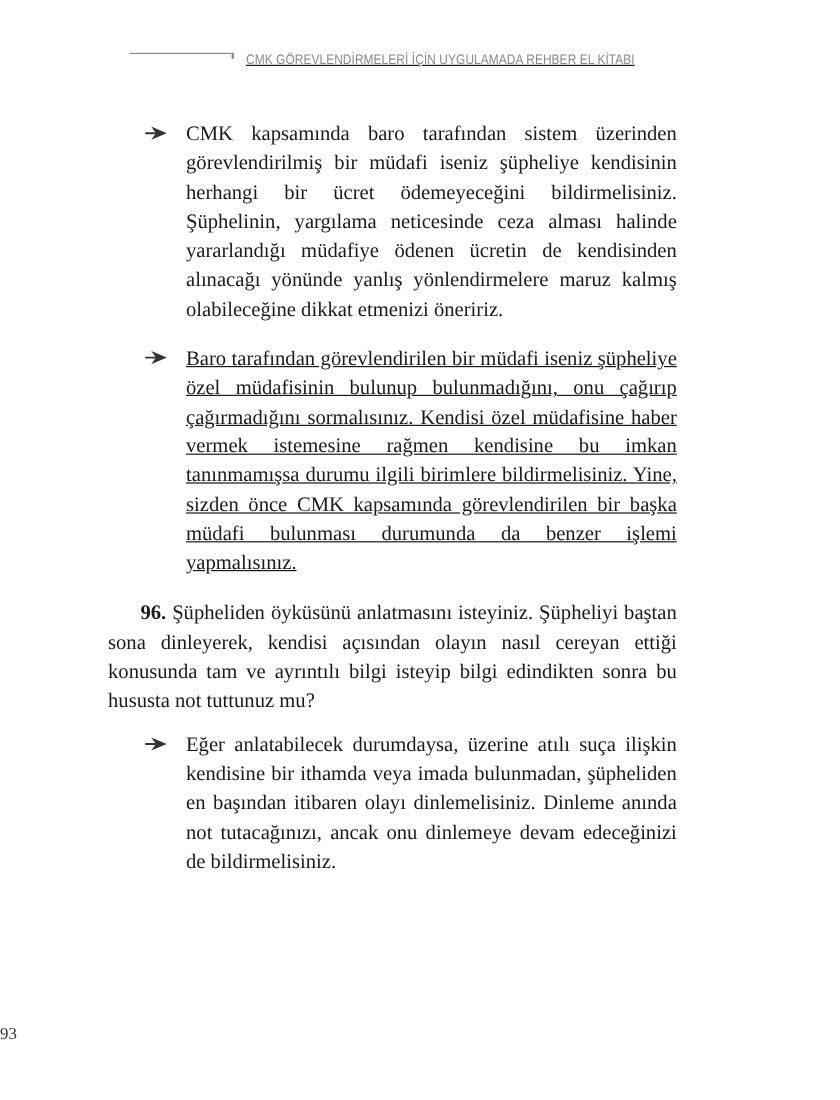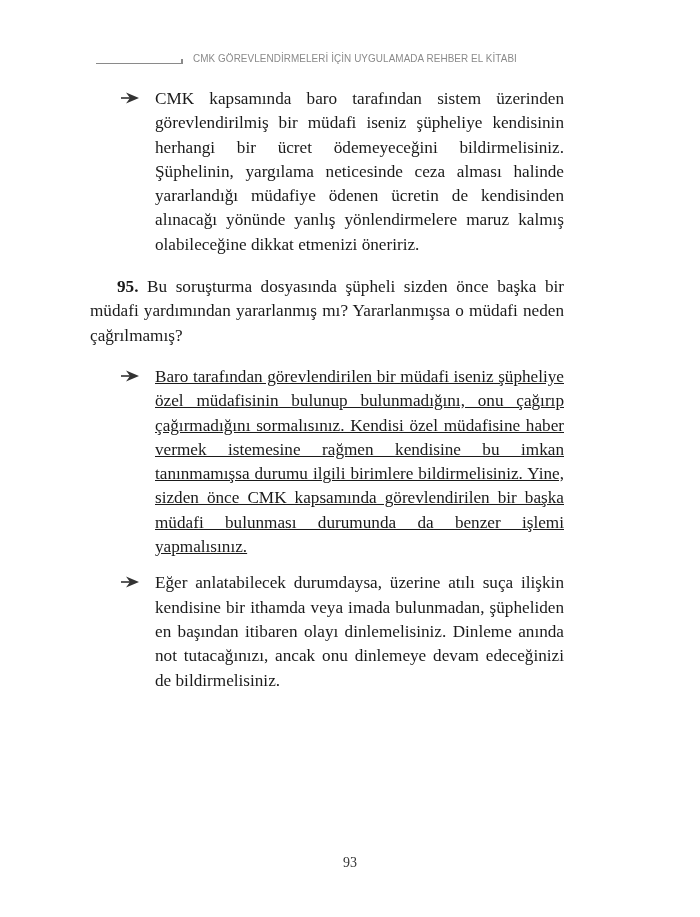--- a/index.html
+++ b/index.html
@@ -11,25 +11,26 @@
     width: 700px;
     height: 917px;
     position: relative;
     overflow: hidden;
     font-family: "Liberation Serif", serif;
     color: #1a1a1a;
   }
   .header {
     position: absolute;
     top: 44px;
-    left: 96px;
+    left: 108px;
     width: 474px;
     height: 20px;
     display: flex;
-    align-items: flex-end;
+    align-items: flex-start;
+    text-decoration: underline;
   }
   .header-rule {
     width: 153px;
     height: 1px;
     background: #8a8a8a;
   }
   .header-square {
     width: 5px;
     height: 5px;
     background: #8a8a8a;
@@ -67,31 +68,30 @@
   }
   .question {
     font-size: 17.2px;
     line-height: 24.3px;
     text-align: justify;
     text-indent: 27px;
   }
   .question .qnum {
     font-weight: bold;
   }
-  .b1 { margin-top: 3px; }
+  .b1 { margin-top: 16px; }
   .q95 { margin-top: 18px; }
   .b2 { margin-top: 17px; text-decoration: underline; }
   .q96 { margin-top: 18px; }
   .b3 { margin-top: 12px; }
   .page-number {
     position: absolute;
     top: 855px;
     left: 0;
     width: 700px;
-    text-align: center;
     font-size: 14px;
     color: #333;
   }
 </style>
 </head>
 <body>
 
 <div class="header">
   <div class="header-rule"></div>
   <div class="header-square"></div>
@@ -101,32 +101,32 @@
 <div class="content">
 
   <div class="bullet b1">
     <svg class="arrow" viewBox="0 0 20 14">
       <line x1="1" y1="7" x2="12" y2="7" stroke="#333" stroke-width="1.6"></line>
       <path d="M6 1.5 L19 7 L6 12.5 L10 7 Z" fill="#333"></path>
     </svg>
     <span>CMK kapsamında baro tarafından sistem üzerinden görevlendirilmiş bir müdafi iseniz şüpheliye kendisi­nin herhangi bir ücret ödemeyeceğini bildirmelisiniz. Şüphelinin, yargılama neticesinde ceza alması halinde yararlandığı müdafiye ödenen ücretin de kendisinden alınacağı yönünde yanlış yönlendirmelere maruz kal­mış olabileceğine dikkat etmenizi öneririz.</span>
   </div>
 
-  <p class="question q95" style="margin-bottom:0;">
-    <span class="qnum">95.</span><span> Bu soruşturma dosyasında şüpheli sizden önce başka bir müdafi yardımından yararlanmış mı? Yararlanmışsa o mü­dafi neden çağrılmamış?</span>
-  </p>
 
   <div class="bullet b2">
     <svg class="arrow" viewBox="0 0 20 14">
       <line x1="1" y1="7" x2="12" y2="7" stroke="#333" stroke-width="1.6"></line>
       <path d="M6 1.5 L19 7 L6 12.5 L10 7 Z" fill="#333"></path>
     </svg>
     <span>Baro tarafından görevlendirilen bir müdafi iseniz şüp­heliye özel müdafisinin bulunup bulunmadığını, onu çağırıp çağırmadığını sormalısınız. Kendisi özel mü­dafisine haber vermek istemesine rağmen kendisine bu imkan tanınmamışsa durumu ilgili birimlere bildir­melisiniz. Yine, sizden önce CMK kapsamında görev­lendirilen bir başka müdafi bulunması durumunda da benzer işlemi yapmalısınız.</span>
   </div>
 
+  <p class="question q96" style="margin-bottom:0;">
+    <span class="qnum">96.</span><span> Şüpheliden öyküsünü anlatmasını isteyiniz. Şüpheliyi baştan sona dinleyerek, kendisi açısından olayın nasıl cereyan ettiği konusunda tam ve ayrıntılı bilgi isteyip bilgi edindikten sonra bu hususta not tuttunuz mu?</span>
+  </p>
 
   <div class="bullet b3">
     <svg class="arrow" viewBox="0 0 20 14">
       <line x1="1" y1="7" x2="12" y2="7" stroke="#333" stroke-width="1.6"></line>
       <path d="M6 1.5 L19 7 L6 12.5 L10 7 Z" fill="#333"></path>
     </svg>
     <span>Eğer anlatabilecek durumdaysa, üzerine atılı suça iliş­kin kendisine bir ithamda veya imada bulunmadan, şüpheliden en başından itibaren olayı dinlemelisiniz. Dinleme anında not tutacağınızı, ancak onu dinlemeye devam edeceğinizi de bildirmelisiniz.</span>
   </div>
 
 </div>

